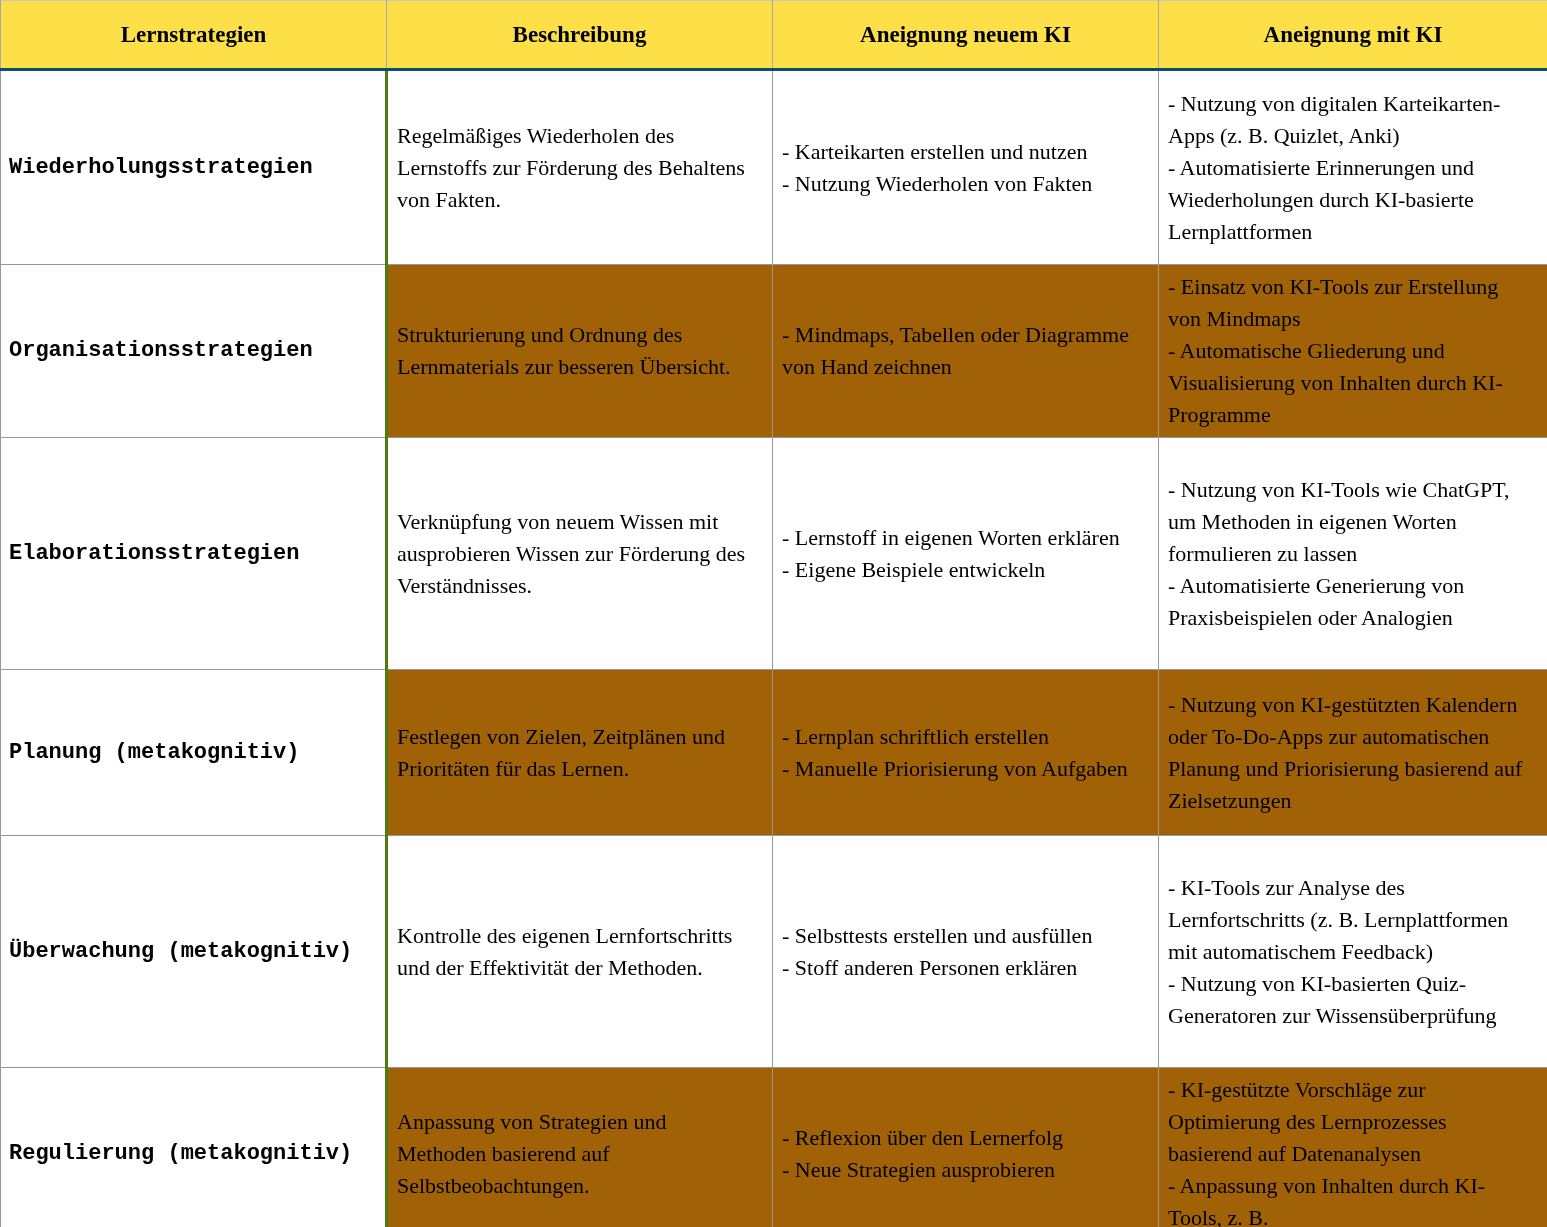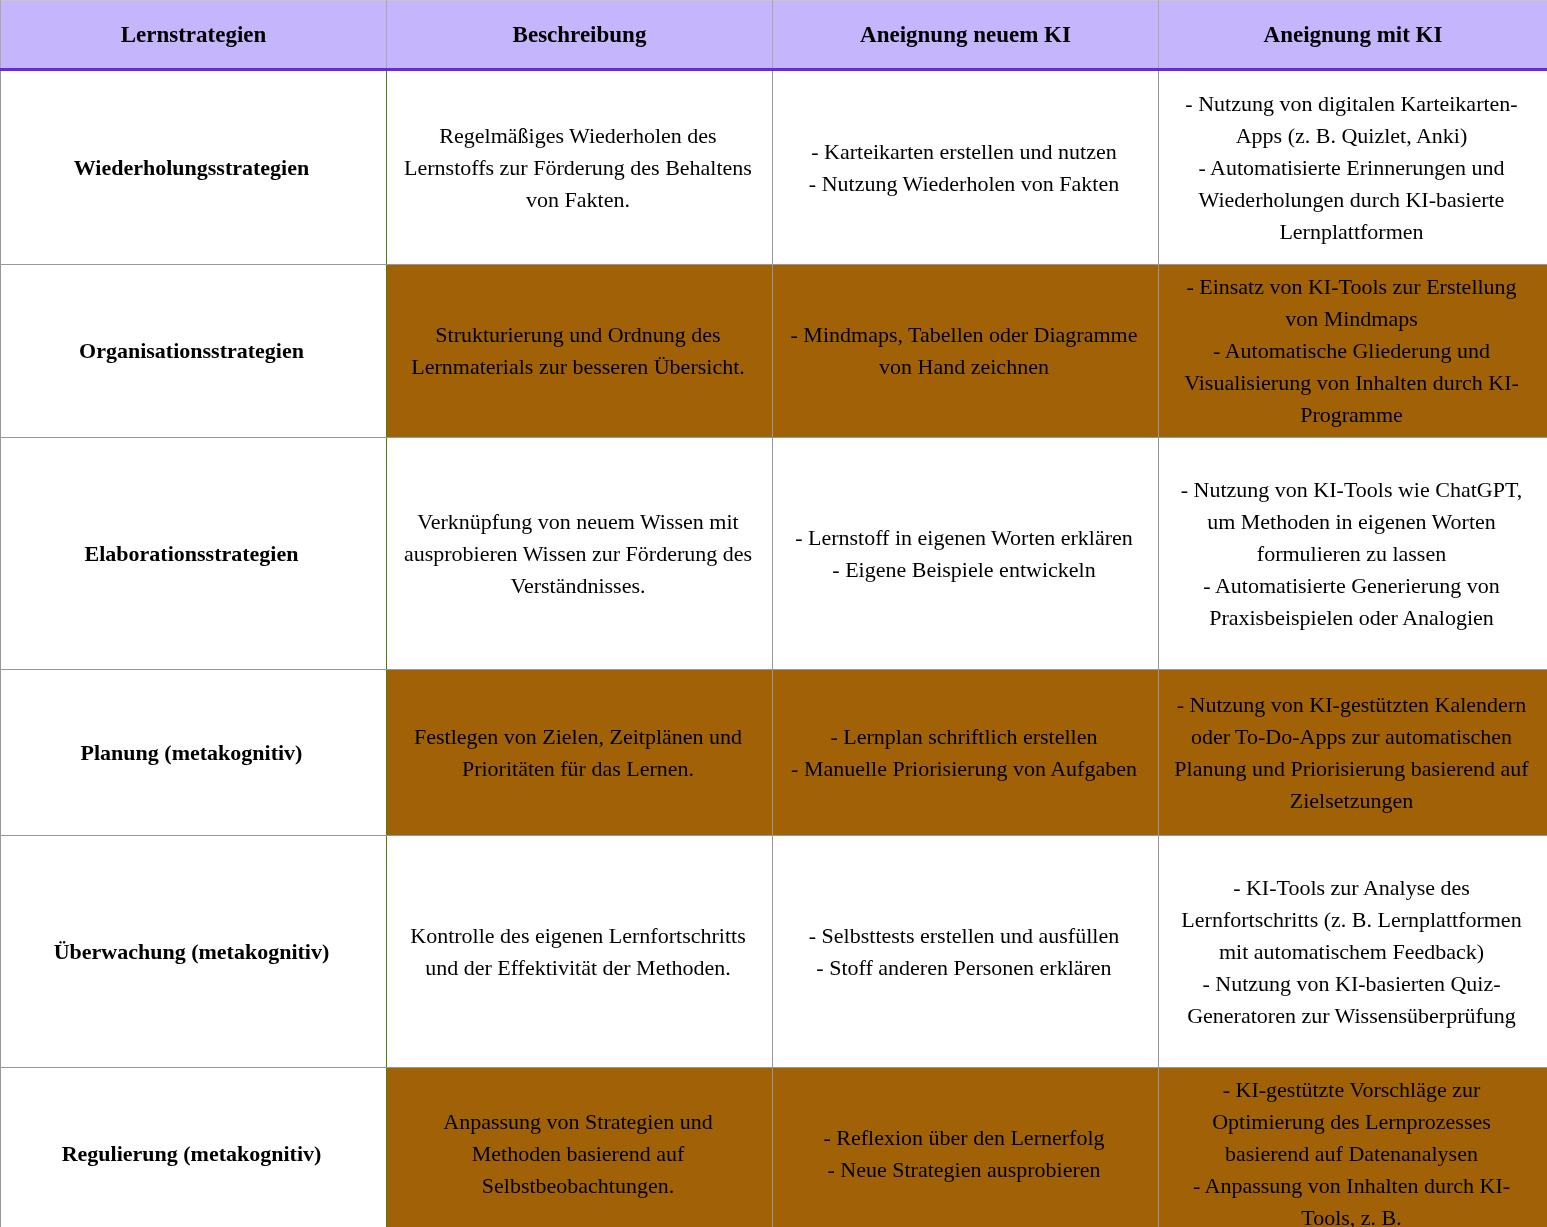--- a/index.html
+++ b/index.html
@@ -26,42 +26,43 @@
   }
   col.c1, col.c2, col.c3 { width: 386px; }
   col.c4 { width: 389px; }
 
   th {
     height: 63px;
     font-size: 23px;
     font-weight: bold;
     text-align: center;
     vertical-align: middle;
-    background: #c4b5fd;
+    background: #fde047;
     border-left: 1px solid #a8a8a8;
     border-right: 1px solid #a8a8a8;
-    border-bottom: 3px solid #6d28d9;
+    border-bottom: 3px solid #0c4a6e;
     padding: 2px 8px;
   }
   td {
     vertical-align: middle;
     font-size: 22px;
     line-height: 32px;
-    text-align: center;
+    text-align: left;
     padding: 6px 12px 6px 9px;
     border: 1px solid #979797;
     background: #ffffff;
     overflow: hidden;
   }
   td.strategy {
     font-weight: bold;
     font-size: 22px;
-    border-right: 1px solid #4d7c0f;
+    border-right: 3px solid #4d7c0f;
     padding-left: 8px;
     background: #ffffff;
+    font-family: Liberation Mono, monospace;
   }
   td.multiline { white-space: pre-line; }
   tr.shaded td.shadeable { background: #a16207; }
   tr.r1 { height: 195px; }
   tr.r2 { height: 168px; }
   tr.r3 { height: 232px; }
   tr.r4 { height: 166px; }
   tr.r5 { height: 232px; }
   tr.r6 { height: 164px; }
 </style>

